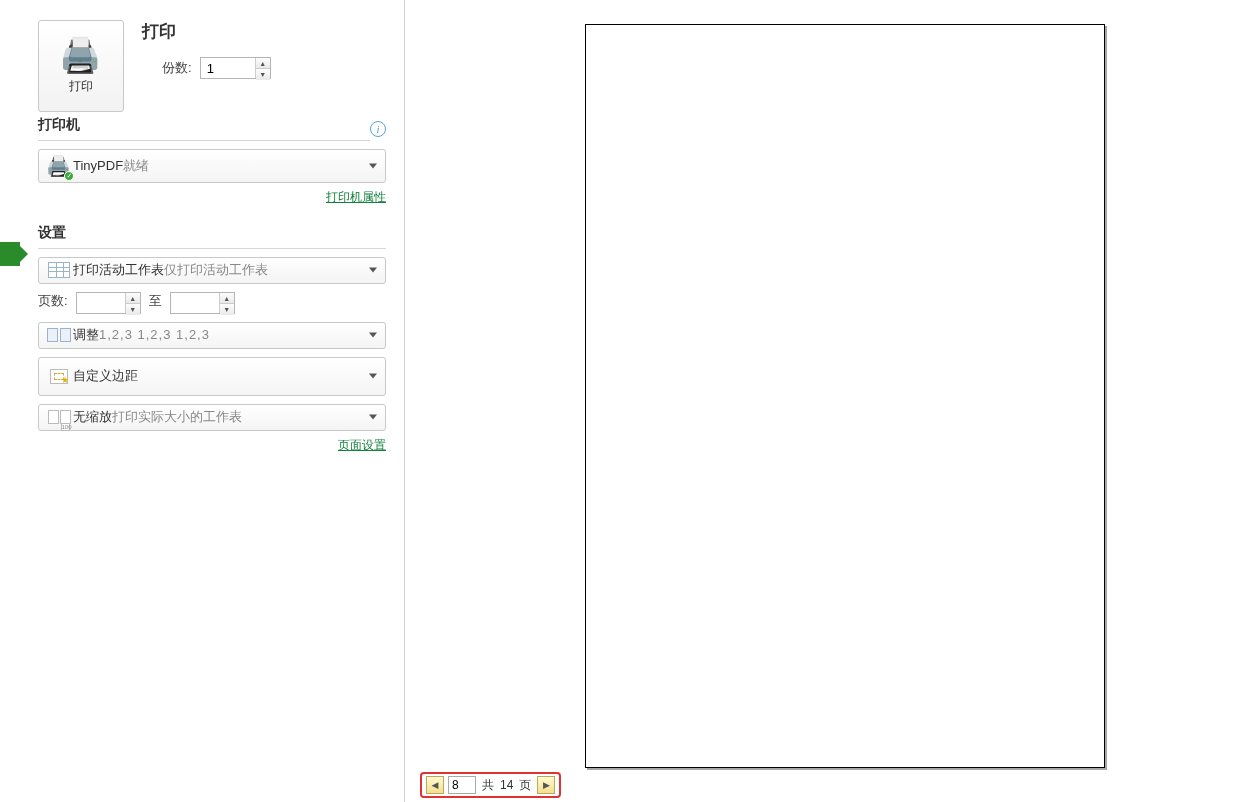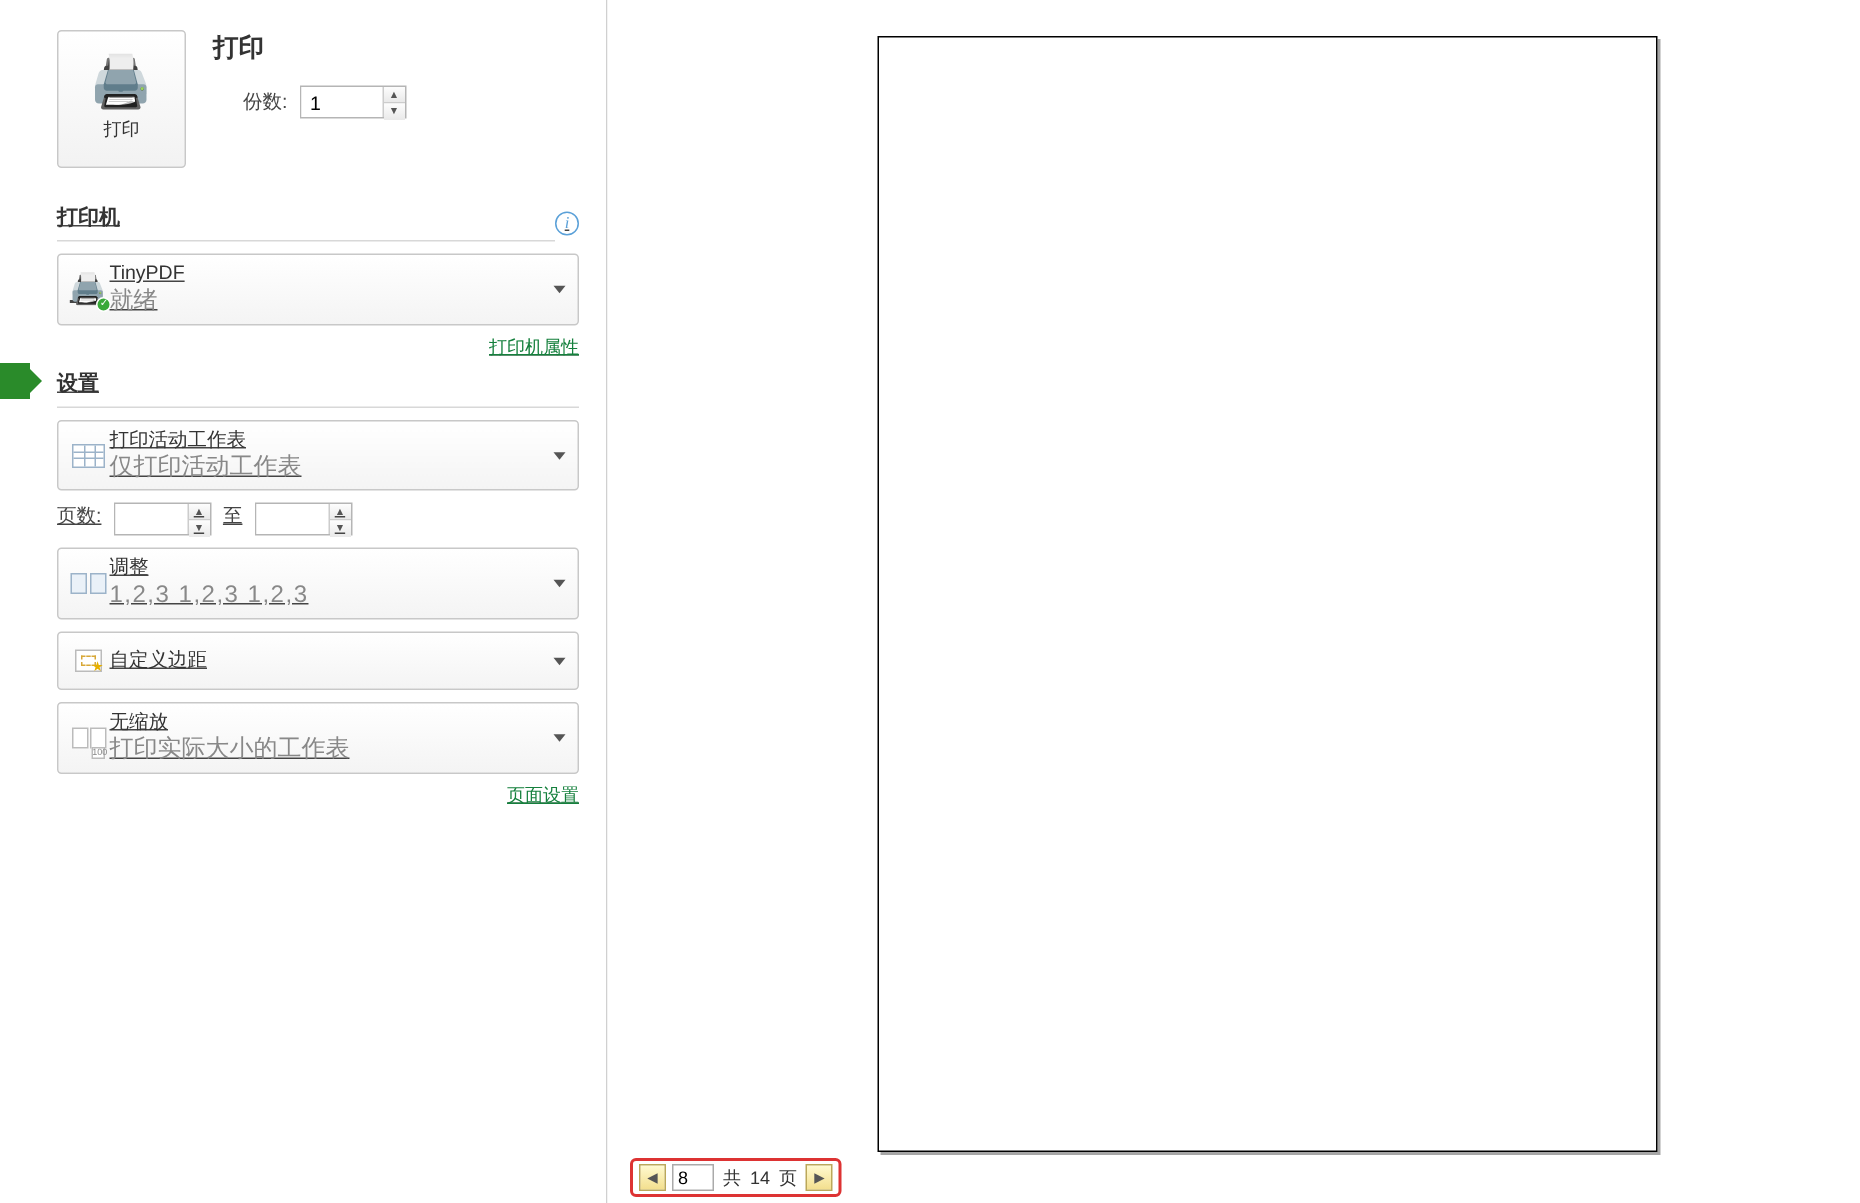--- a/index.html
+++ b/index.html
@@ -68,42 +68,42 @@
 .spinner .btns { display:flex; flex-direction:column; border-left:1px solid #ccc; }
 .spinner .btns span {
   width:14px; height:11px; font-size:7px; line-height:11px; text-align:center;
   background:linear-gradient(#fdfdfd,#e9e9e9); cursor:pointer; color:#555;
 }
 .spinner .btns span:first-child { border-bottom:1px solid #ccc; }
 .section-title {
   font-size: 14px; font-weight: bold; color:#333;
   border-bottom: 1px solid #d8d8d8; padding-bottom: 6px;
 }
-.printer-section { margin-top: 24px; text-decoration: underline; }
+.printer-section { margin-top: 4px; }
 .printer-header { display:flex; justify-content:space-between; align-items:center; }
 .info-icon {
   width:16px; height:16px; border-radius:50%; border:1px solid #5aa0d8;
   color:#5aa0d8; font-size:11px; line-height:14px; text-align:center; font-style:italic; font-family:serif;
 }
 .combo {
   border:1px solid #c8c8c8; border-radius:3px; background:linear-gradient(#fff,#f4f4f4);
   display:flex; align-items:center; padding:4px 22px 4px 6px; position:relative;
   margin-top:8px; cursor:pointer;
 }
 .combo .chev {
   position:absolute; right:8px; top:50%; transform:translateY(-50%);
   width:0;height:0;border-left:4px solid transparent;border-right:4px solid transparent;border-top:5px solid #555;
 }
 .combo .icon-slot { width:28px; display:flex; align-items:center; justify-content:center; font-size:18px; }
-.combo .txt { display:flex; flex-direction:column; line-height:1.3; }
+.combo .txt { display:flex; flex-direction:row; line-height:1.3; }
 .combo .txt .main { font-size:13px; color:#333; }
-.combo .txt .sub { font-size:16px; color:#888; }
+.combo .txt .sub { font-size:13px; color:#888; }
 .link-row { text-align:right; margin-top:6px; }
 .link-row a { color:#15803d; font-size:12px; text-decoration:underline; cursor:pointer; }
-.settings-section { margin-top:7px;text-decoration:underline; }
+.settings-section { margin-top:18px; }
 .pages-row { display:flex; align-items:flex-start; gap:8px; margin-top:8px; font-size:13px; color:#444; }
 .pages-row .spinner input { width:48px; }
 .collate-icon { display:flex; gap:2px; align-items:flex-end; }
 .collate-icon .pg {
   width:11px; height:14px; border:1px solid #9cb3c9; background:#eaf1f8; position:relative;
 }
 .orient-icon {
   width:15px; height:19px; border:1px solid #9cb3c9; background:#fff; position:relative;
 }
 .orient-icon::before { content:''; position:absolute; left:2px; right:2px; top:3px; height:1px; background:#9cb3c9; box-shadow:0 3px 0 #9cb3c9,0 6px 0 #9cb3c9,0 9px 0 #9cb3c9; }

